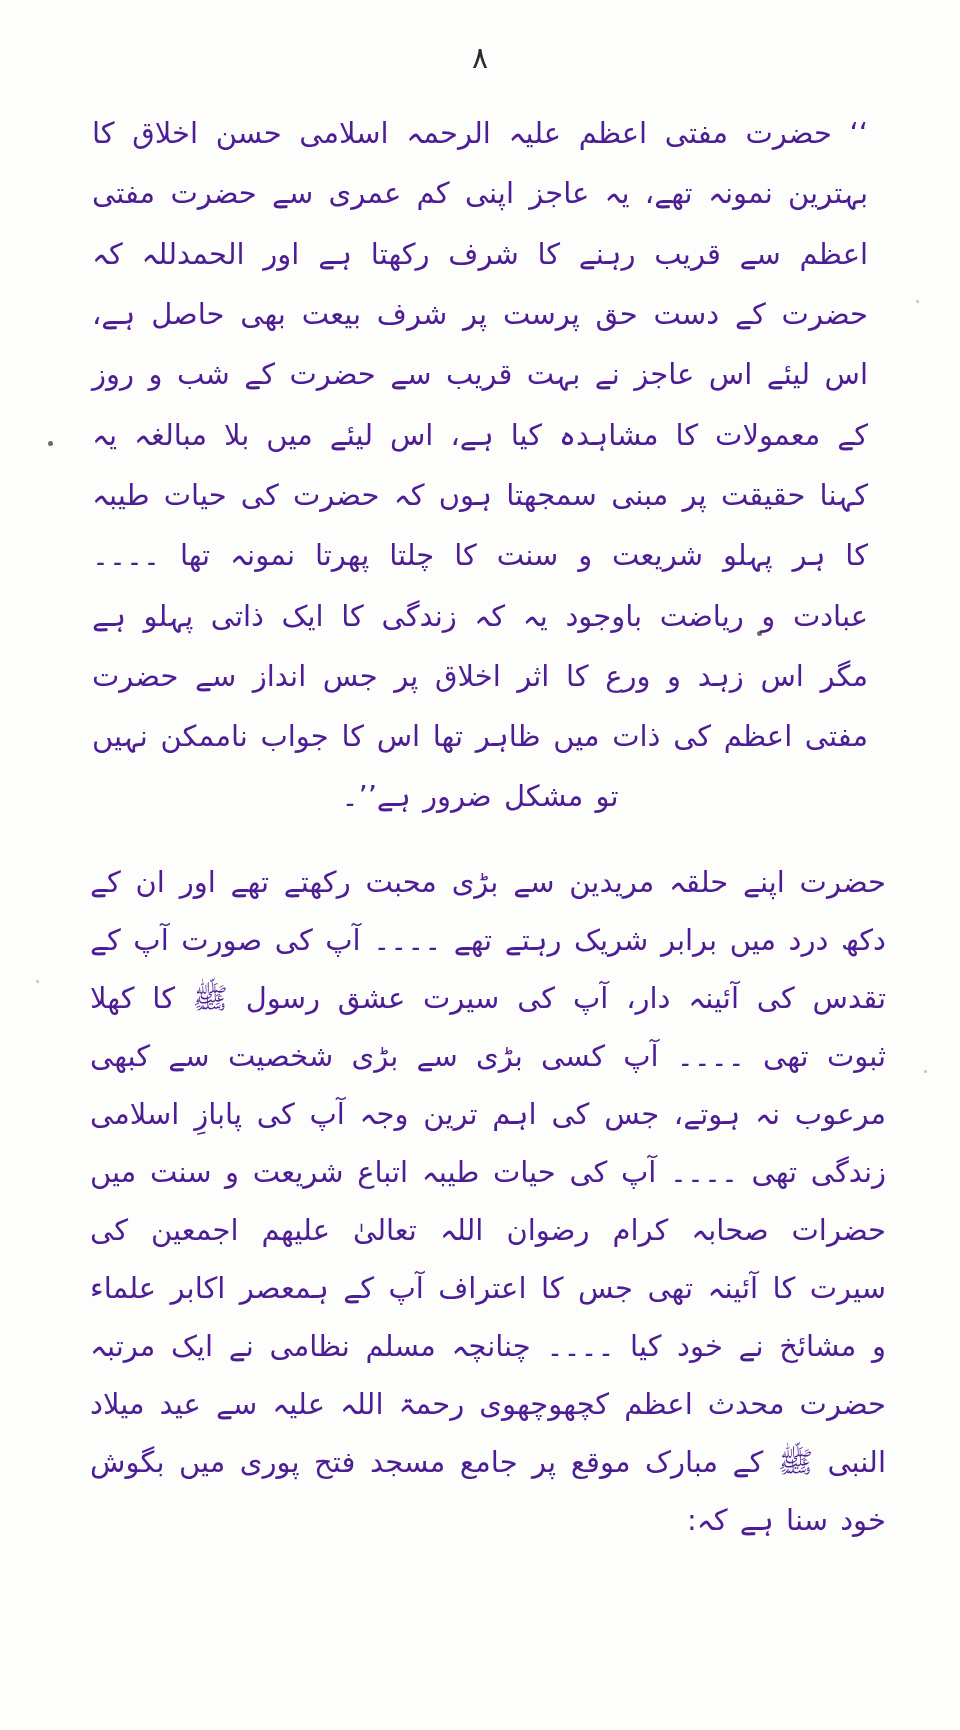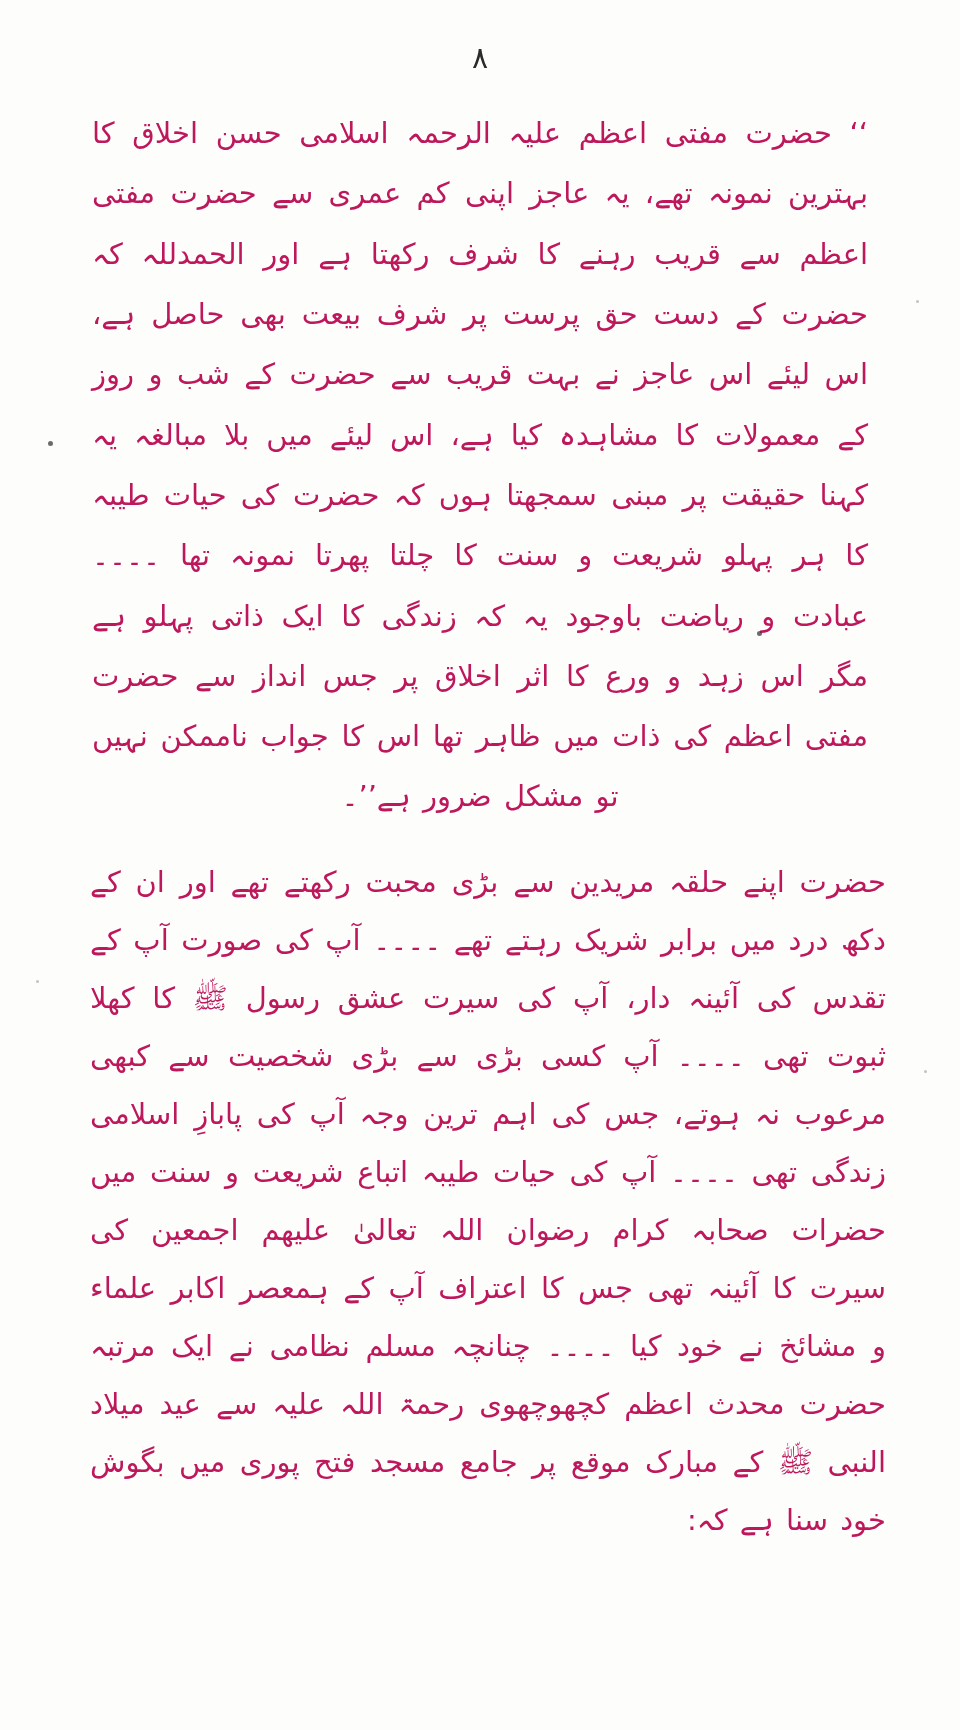--- a/index.html
+++ b/index.html
@@ -35,21 +35,21 @@
     direction: rtl;
     text-align: justify;
     unicode-bidi: plaintext;
   }
   .para {
     direction: rtl;
     text-align: justify;
     text-align-last: center;
     font-size: 29px;
     line-height: 2.08;
-    color: #be185d;
+    color: #4c1d95;
     margin: 0 0 26px 0;
     font-family: "DejaVu Sans", sans-serif;
     font-weight: 500;
     letter-spacing: 0px;
     word-spacing: 3px;
   }
   .para.quote {
     padding: 0 22px;
     text-align-last: center;
   }

